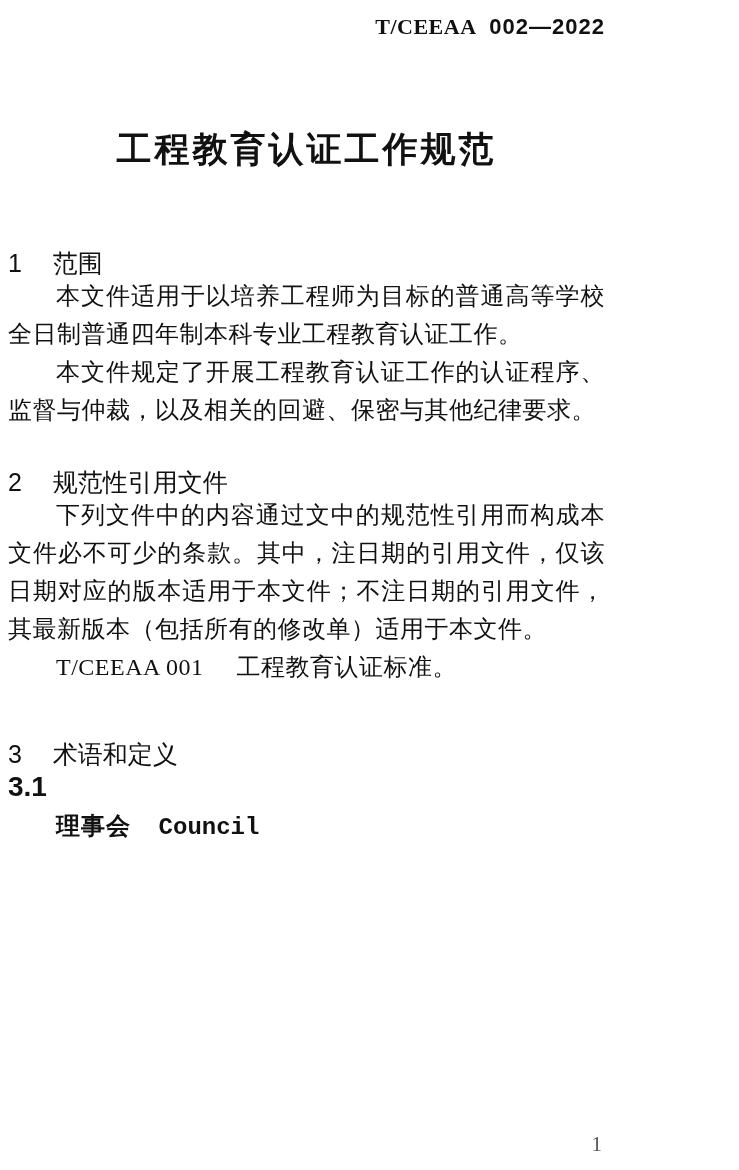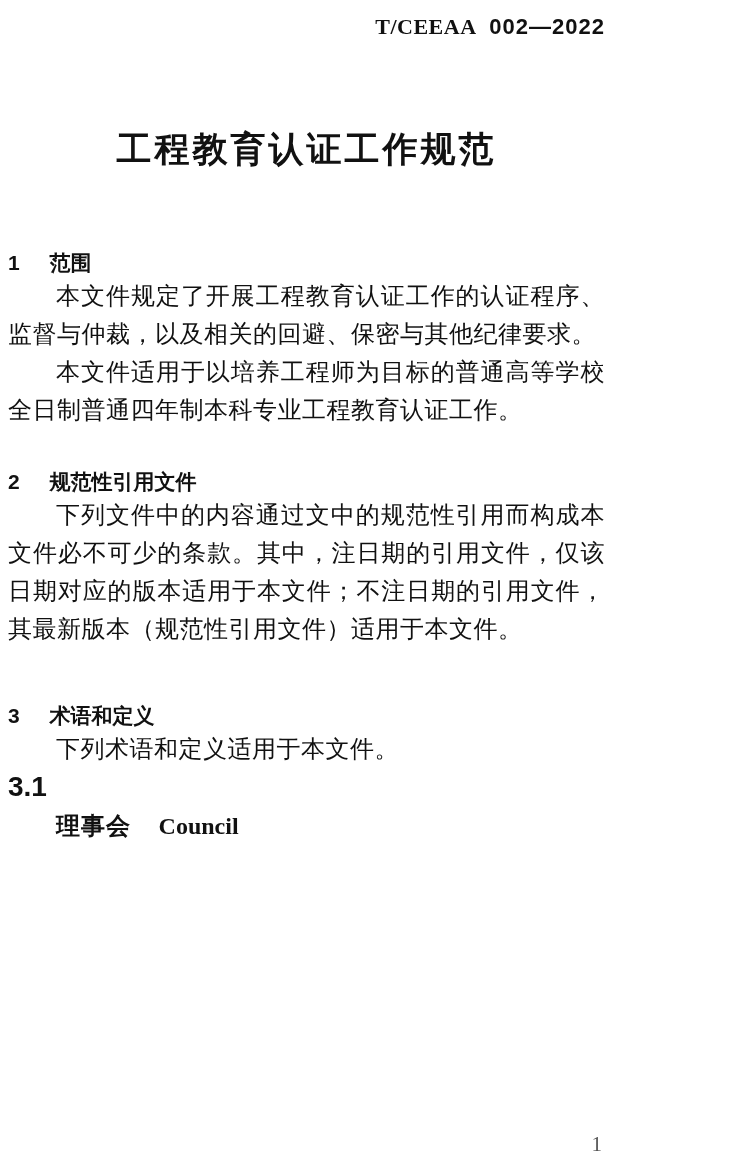--- a/index.html
+++ b/index.html
@@ -33,22 +33,22 @@
     text-align: center;
     font-family: Liberation Sans, sans-serif;
     font-weight: bold;
     font-size: 35px;
     letter-spacing: 3px;
   }
 
   
   .sec-heading {
     font-family: "Liberation Sans", sans-serif;
-    font-weight: bold;
-    font-size: 21px;
+    font-weight: normal;
+    font-size: 25px;
     line-height: 28px;
   }
   .sec-heading .sec-num { margin-right: 24px; }
   .sec-heading.s1 { margin-top: 76px; }
   .sec-heading.s2 { margin-top: 39px; }
   .sec-heading.s3 { margin-top: 54px; }
 
   
   p.body {
     margin: 0;
@@ -70,21 +70,21 @@
     font-size: 28px;
     line-height: 38px;
   }
   .term-line {
     font-size: 24px;
     line-height: 40px;
     text-indent: 2em;
     font-weight: bold;
   }
   .term-line .term-cn { font-family: Liberation Sans, sans-serif; letter-spacing: 1px; }
-  .term-line .term-en { font-family: Liberation Serif, serif; margin-left: 0.9em; }
+  .term-line .term-en { font-family: Liberation Mono, monospace; margin-left: 0.9em; }
 
   .page-number {
     position: absolute;
     right: 20px;
     bottom: 13px;
     font-size: 21px;
     color: #555;
     font-family: "Liberation Serif", serif;
   }
 </style>
@@ -97,34 +97,37 @@
     <span class="prefix">T/CEEAA</span>
     <span class="number">002—2022</span>
   </div>
 
   <h1 class="doc-title">工程教育认证工作规范</h1>
 
   <div class="sec-heading s1">
     <span class="sec-num">1</span>
     <span>范围</span>
   </div>
+  <p class="body">本文件适用于以培养工程师为目标的普通高等学校全日制普通四年制本科专业工程教育认证工作。</p>
   <p class="body block-1">本文件规定了开展工程教育认证工作的认证程序、监督与仲裁，以及相关的回避、保密与其他纪律要求。</p>
-  <p class="body">本文件适用于以培养工程师为目标的普通高等学校全日制普通四年制本科专业工程教育认证工作。</p>
 
   <div class="sec-heading s2">
     <span class="sec-num">2</span>
     <span>规范性引用文件</span>
   </div>
-  <p class="body block-2">下列文件中的内容通过文中的规范性引用而构成本文件必不可少的条款。其中，注日期的引用文件，仅该日期对应的版本适用于本文件；不注日期的引用文件，其最新版本（规范性引用文件）适用于本文件。</p>
+  <p class="body block-2">下列文件中的内容通过文中的规范性引用而构成本文件必不可少的条款。其中，注日期的引用文件，仅该日期对应的版本适用于本文件；不注日期的引用文件，其最新版本（包括所有的修改单）适用于本文件。</p>
+  <p class="body ref-line">
+    <span class="ref-code">T/CEEAA 001</span>
+    <span class="ref-title">工程教育认证标准。</span>
+  </p>
 
   <div class="sec-heading s3">
     <span class="sec-num">3</span>
     <span>术语和定义</span>
   </div>
-  <p class="body block-3">下列术语和定义适用于本文件。</p>
 
   <div class="term-num">3.1</div>
   <div class="term-line">
     <span class="term-cn">理事会</span>
     <span class="term-en">Council</span>
   </div>
 
   <div class="page-number">1</div>
 
 </div>

